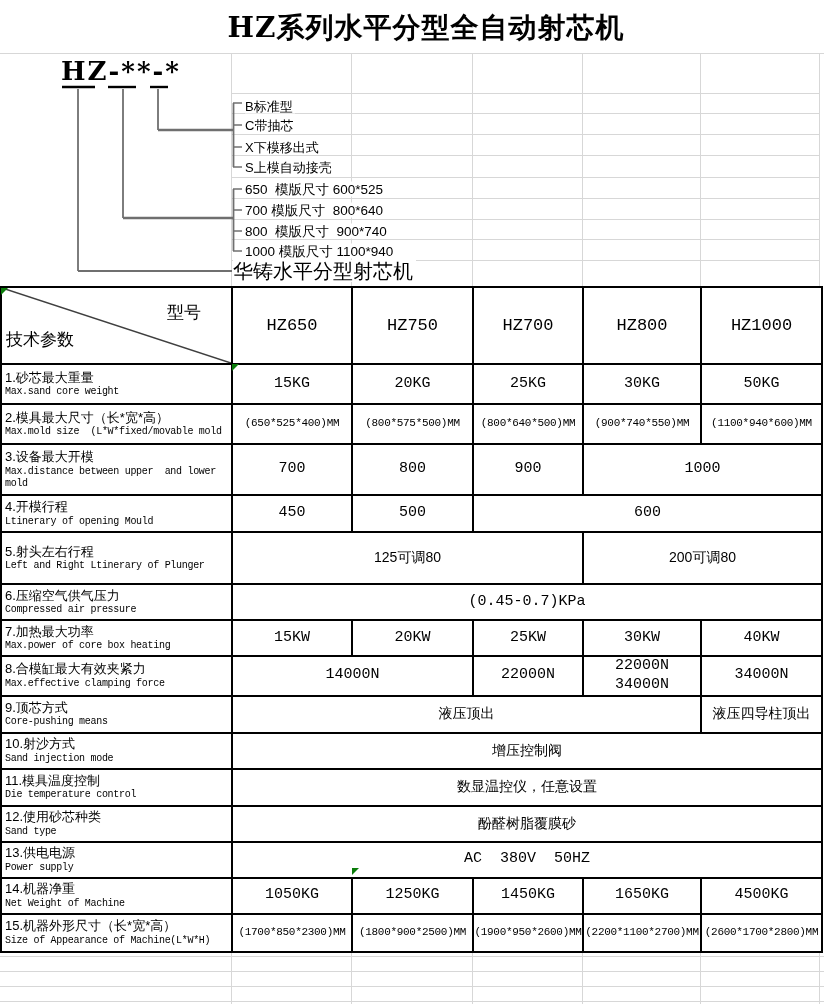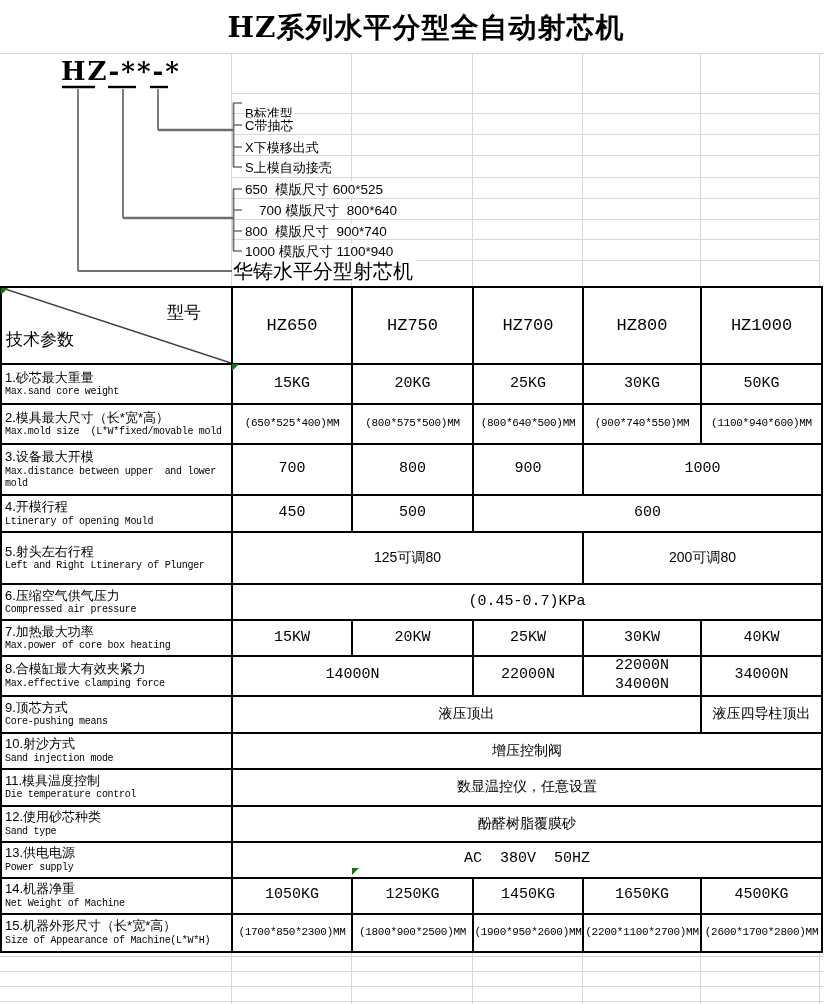--- a/index.html
+++ b/index.html
@@ -67,26 +67,26 @@
       <line x1="233.5" y1="189" x2="233.5" y2="251" stroke="#6f6f6f" stroke-width="1.8"></line>
       <line x1="233" y1="189" x2="242" y2="189" stroke="#6f6f6f" stroke-width="1.5"></line>
       <line x1="233" y1="210" x2="242" y2="210" stroke="#6f6f6f" stroke-width="1.5"></line>
       <line x1="233" y1="231" x2="242" y2="231" stroke="#6f6f6f" stroke-width="1.5"></line>
       <line x1="233" y1="251" x2="242" y2="251" stroke="#6f6f6f" stroke-width="1.5"></line>
     </svg>
     <div class="model-code">HZ-**-*</div>
     <div id="suffix-wrap"></div>
     <div id="size-wrap"></div>
     <div class="series-name">华铸水平分型射芯机</div>
-  <div class="leg-item" style="top: 113px; text-align: right;">B标准型</div>
+  <div class="leg-item" style="top: 106px; text-align: right;">B标准型</div>
       <div class="leg-item" style="top: 125px;">C带抽芯</div>
       <div class="leg-item" style="top: 147px;">X下模移出式</div>
       <div class="leg-item" style="top: 167px;">S上模自动接壳</div>
       <div class="leg-item size-item" style="top: 189px;">650  模版尺寸 600*525</div>
-      <div class="leg-item size-item" style="top: 210px; margin-left: 14px;">700 模版尺寸  800*640</div>
+      <div class="leg-item size-item" style="top: 210px;">700 模版尺寸  800*640</div>
       <div class="leg-item size-item" style="top: 231px;">800  模版尺寸  900*740</div>
       <div class="leg-item size-item" style="top: 251px;">1000 模版尺寸 1100*940</div>
     </div>
 
   <table class="spec">
     <colgroup>
         <col style="width: 231px;">
         <col style="width: 120px;">
         <col style="width: 121px;">
         <col style="width: 110px;">

